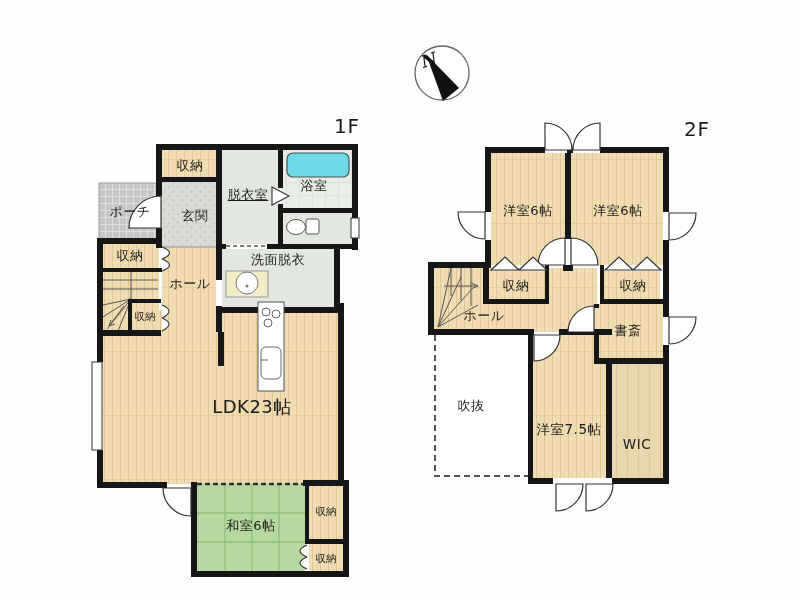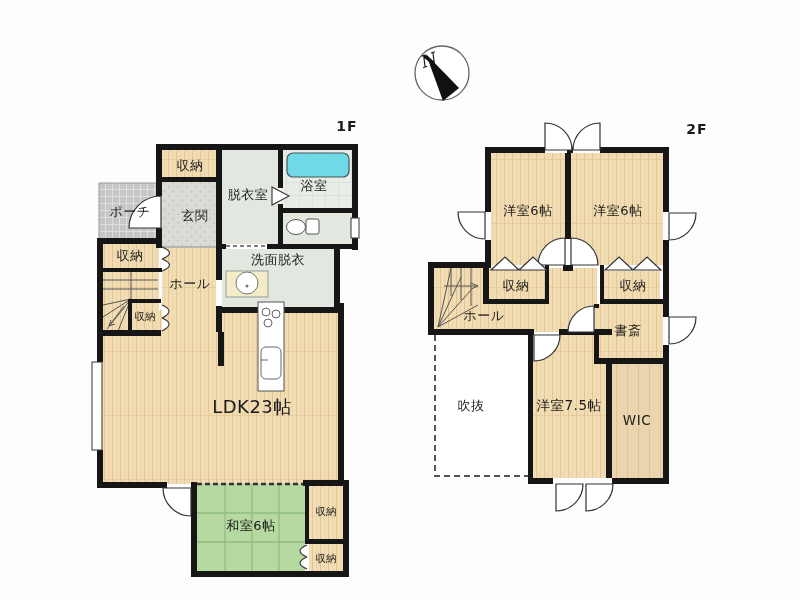--- a/index.html
+++ b/index.html
@@ -3,22 +3,22 @@
 <meta charset="utf-8">
 <style>
   html,body{margin:0;padding:0;background:#fff;}
   #canvas{position:relative;width:800px;height:600px;background:#fdfdfd;overflow:hidden;
           font-family:"DejaVu Sans","Liberation Sans",sans-serif;}
   #plan-svg{position:absolute;left:0;top:0;}
   .lbl{position:absolute;transform:translate(-50%,-50%);white-space:nowrap;
        font-size:13px;color:#1a1a1a;z-index:5;letter-spacing:0.5px;}
   .lbl.sm{font-size:10.5px;letter-spacing:0;}
   .lbl.big{font-size:18px;}
-  .lbl.mid{font-size:13.5px;}
-  .lbl.xl{font-size:14px;font-weight:bold;letter-spacing:1px;}
+  .lbl.mid{font-size:13.5px;margin-top:24px;}
+  .lbl.xl{font-size:20px;font-weight:normal;letter-spacing:1px;}
 </style>
 </head>
 <body>
 
 <div id="canvas">
 
 <svg id="plan-svg" width="800" height="600" viewBox="0 0 800 600">
   <defs>
     <pattern id="pw" width="8" height="64" patternUnits="userSpaceOnUse">
       <rect width="8" height="64" fill="#F2DCB4"></rect>
@@ -229,21 +229,21 @@
     <circle cx="442" cy="73" r="27" fill="#fff" stroke="#666" stroke-width="1.3"></circle>
     <polygon points="426,54 443,101 459,88" fill="#111"></polygon>
     <text x="429" y="66" font-size="17" font-style="italic" font-weight="bold" font-family="DejaVu Serif, serif" text-anchor="middle" fill="#111" transform="rotate(-18 429 60)">N</text>
   </g>
 </svg>
 
   <div class="lbl xl" style="left:347px;top:126px;">1F</div>
   <div class="lbl" style="left:130px;top:212px;font-family:Liberation Serif, serif;">ポーチ</div>
   <div class="lbl" style="left:190px;top:166px;">収納</div>
   <div class="lbl" style="left:195px;top:216px;">玄関</div>
-  <div class="lbl" style="left:248px;top:195px;">脱衣室</div>
+  <div class="lbl" style="left:248px;top:195px;text-decoration:underline;">脱衣室</div>
   <div class="lbl" style="left:314px;top:186px;text-align:center;">浴室</div>
   <div class="lbl" style="left:278px;top:260px;">洗面脱衣</div>
   <div class="lbl" style="left:190px;top:284px;">ホール</div>
   <div class="lbl" style="left:130px;top:256px;">収納</div>
   <div class="lbl sm" style="left:145px;top:317px;">収納</div>
   <div class="lbl big" style="left:252px;top:407px;">LDK23帖</div>
   <div class="lbl" style="left:251px;top:526px;">和室6帖</div>
   <div class="lbl sm" style="left:326px;top:512px;">収納</div>
   <div class="lbl sm" style="left:326px;top:559px;">収納</div>
 

